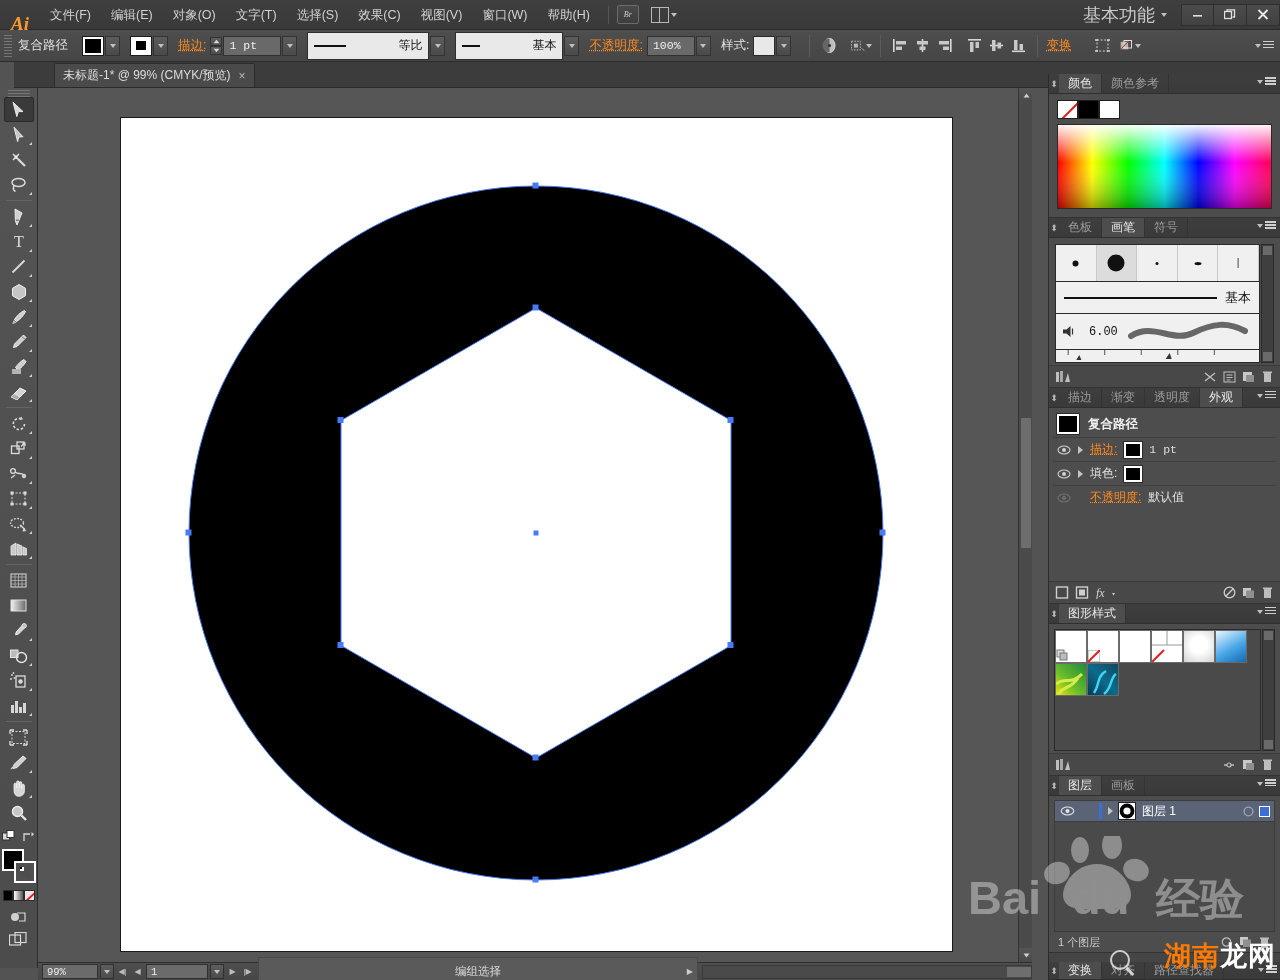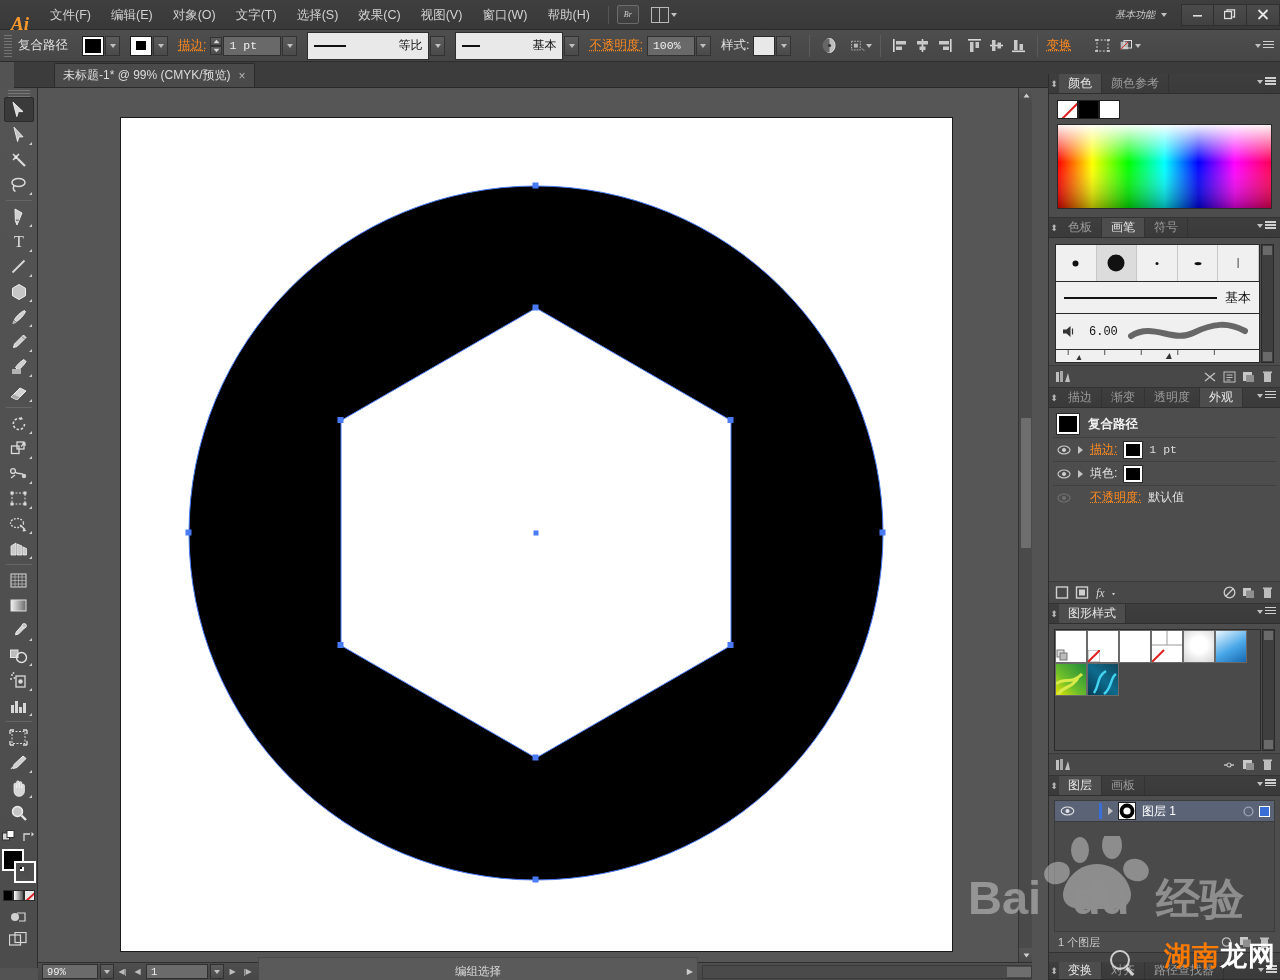--- a/index.html
+++ b/index.html
@@ -36,21 +36,21 @@
     background:linear-gradient(#4a4a4a,#3d3d3d);
     font-size:8px; color:#cfcfcf; display:flex;align-items:center;justify-content:center;
     font-family:"Liberation Serif",serif; font-style:italic;
   }
   .arrange-btn{ display:flex;align-items:center; gap:2px; margin-left:12px;}
   .arr-ico{ width:18px;height:16px;border:1px solid #b9b9b9; display:flex;}
   .arr-ico i{ display:block; flex:1; border-right:1px solid #b9b9b9;}
   .arr-ico i:last-child{ border-right:none;}
   .caret{ width:0;height:0;border-left:3.5px solid transparent;border-right:3.5px solid transparent;border-top:4px solid #c0c0c0;}
   .ws-area{ margin-left:auto; display:flex; align-items:center; height:30px; }
-  .ws-name{ font-size:10px; color:#c9c9c9; padding:0 6px;font-style:italic; }
+  .ws-name{ font-size:18px; color:#c9c9c9; padding:0 6px; }
   .wbtns{ display:flex; margin-left:14px; height:22px; }
   .wbtn{
     width:33px;height:22px;display:flex;align-items:center;justify-content:center;
     background:linear-gradient(#4b4b4b,#414141); border:1px solid #2f2f2f; border-left:none;
     color:#e0e0e0; font-size:12px;
   }
   .wbtn:first-child{ border-left:1px solid #2f2f2f; }
 
   
   .controlbar{

